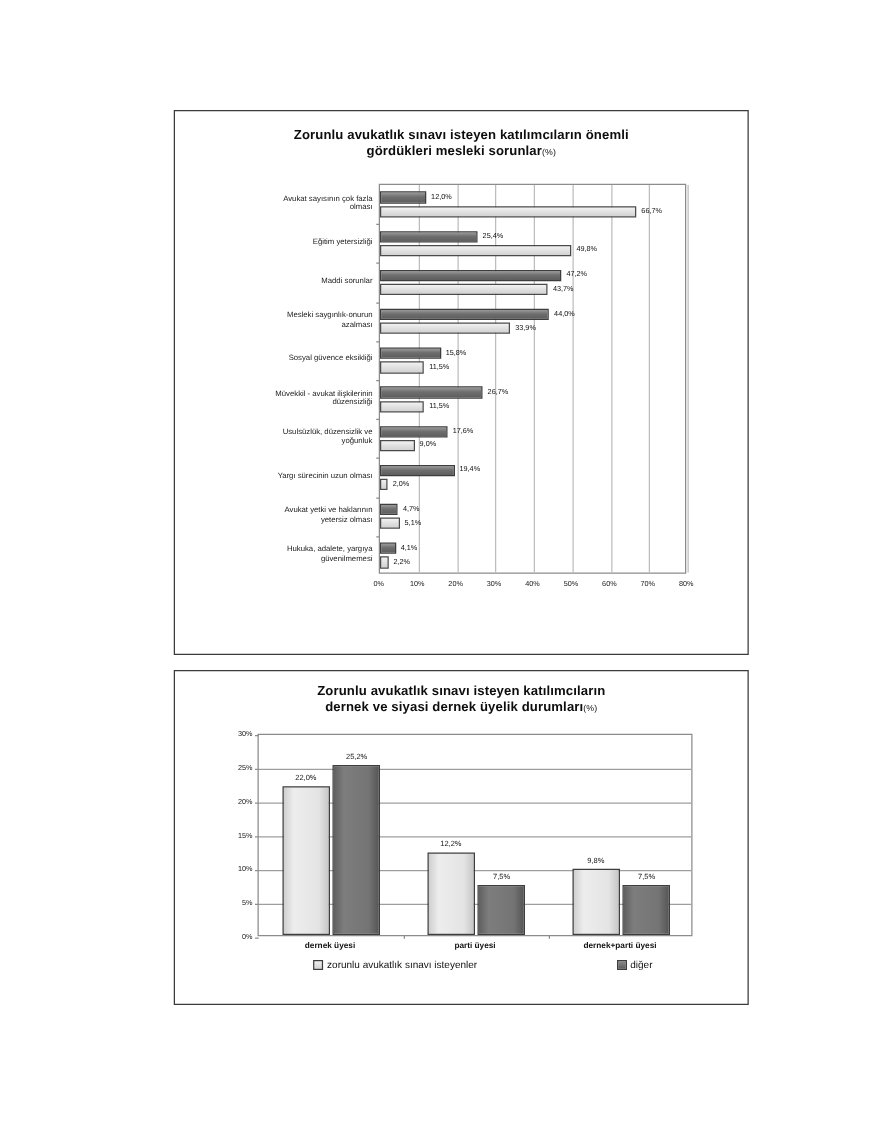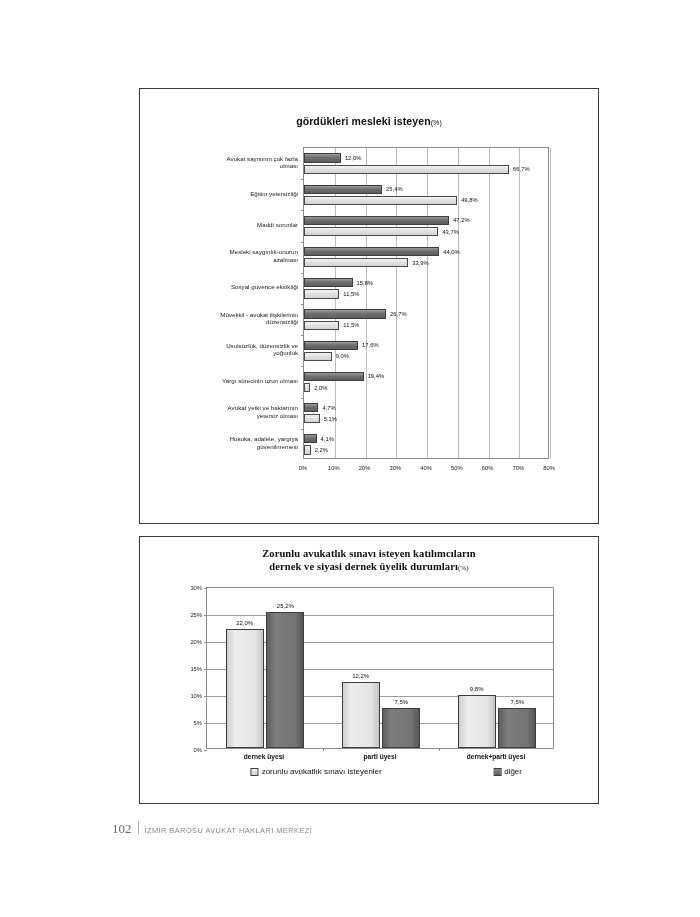--- a/index.html
+++ b/index.html
@@ -48,21 +48,21 @@
     text-align: center;
     font-weight: bold;
     font-size: 10.5px;
     line-height: 13px;
     color: #0d0d0d;
     letter-spacing: 0.1px;
     padding: 0 24px;
     box-sizing: border-box;
   }
   #chart1-frame .chart-title { margin-top: 13px; }
-  #chart2-frame .chart-title { margin-top: 10px; font-family: Liberation Serif, serif; }
+  #chart2-frame .chart-title { margin-top: 10px; }
   .chart-title .pct-suffix {
     font-size: 7px;
     font-weight: normal;
     vertical-align: baseline;
   }
 
   
   #c1-body {
     position: absolute;
     left: 0;
@@ -307,22 +307,22 @@
     color: #8a8a8a;
   }
 </style>
 </head>
 <body>
 
 <div class="page">
 
   <div class="chart-frame" id="chart1-frame">
     <div class="chart-title">
-      <br>
-      <span>gördükleri mesleki isteyen</span><span class="pct-suffix">(%)</span>
+      <span>Zorunlu avukatlık sınavı isteyen  katılımcıların  önemli</span><br>
+      <span>gördükleri mesleki sorunlar</span><span class="pct-suffix">(%)</span>
     </div>
 
     <div id="c1-body">
       <div id="c1-labels">
           <div class="c1-label" style="top: 15.6px;">
             <div>Avukat sayısının çok fazla</div>
             <div>olması</div>
           </div>
           <div class="c1-label" style="top: 46.8px;">
             <div>Eğitim yetersizliği</div>
@@ -493,19 +493,14 @@
             <span>zorunlu avukatlık sınavı isteyenler</span>
           </div>
           <div class="c2-legend-item" style="left: 301.6px;">
             <span class="legend-swatch dark"></span>
             <span>diğer</span>
           </div>
         </div>
     </div>
   </div>
 
-  <div id="footer">
-    <span id="footer-pageno">102</span>
-    <span id="footer-rule"></span>
-    <span id="footer-text">İZMİR BAROSU AVUKAT HAKLARI MERKEZİ</span>
-  </div>
 
 </div>
 
 </body></html>

